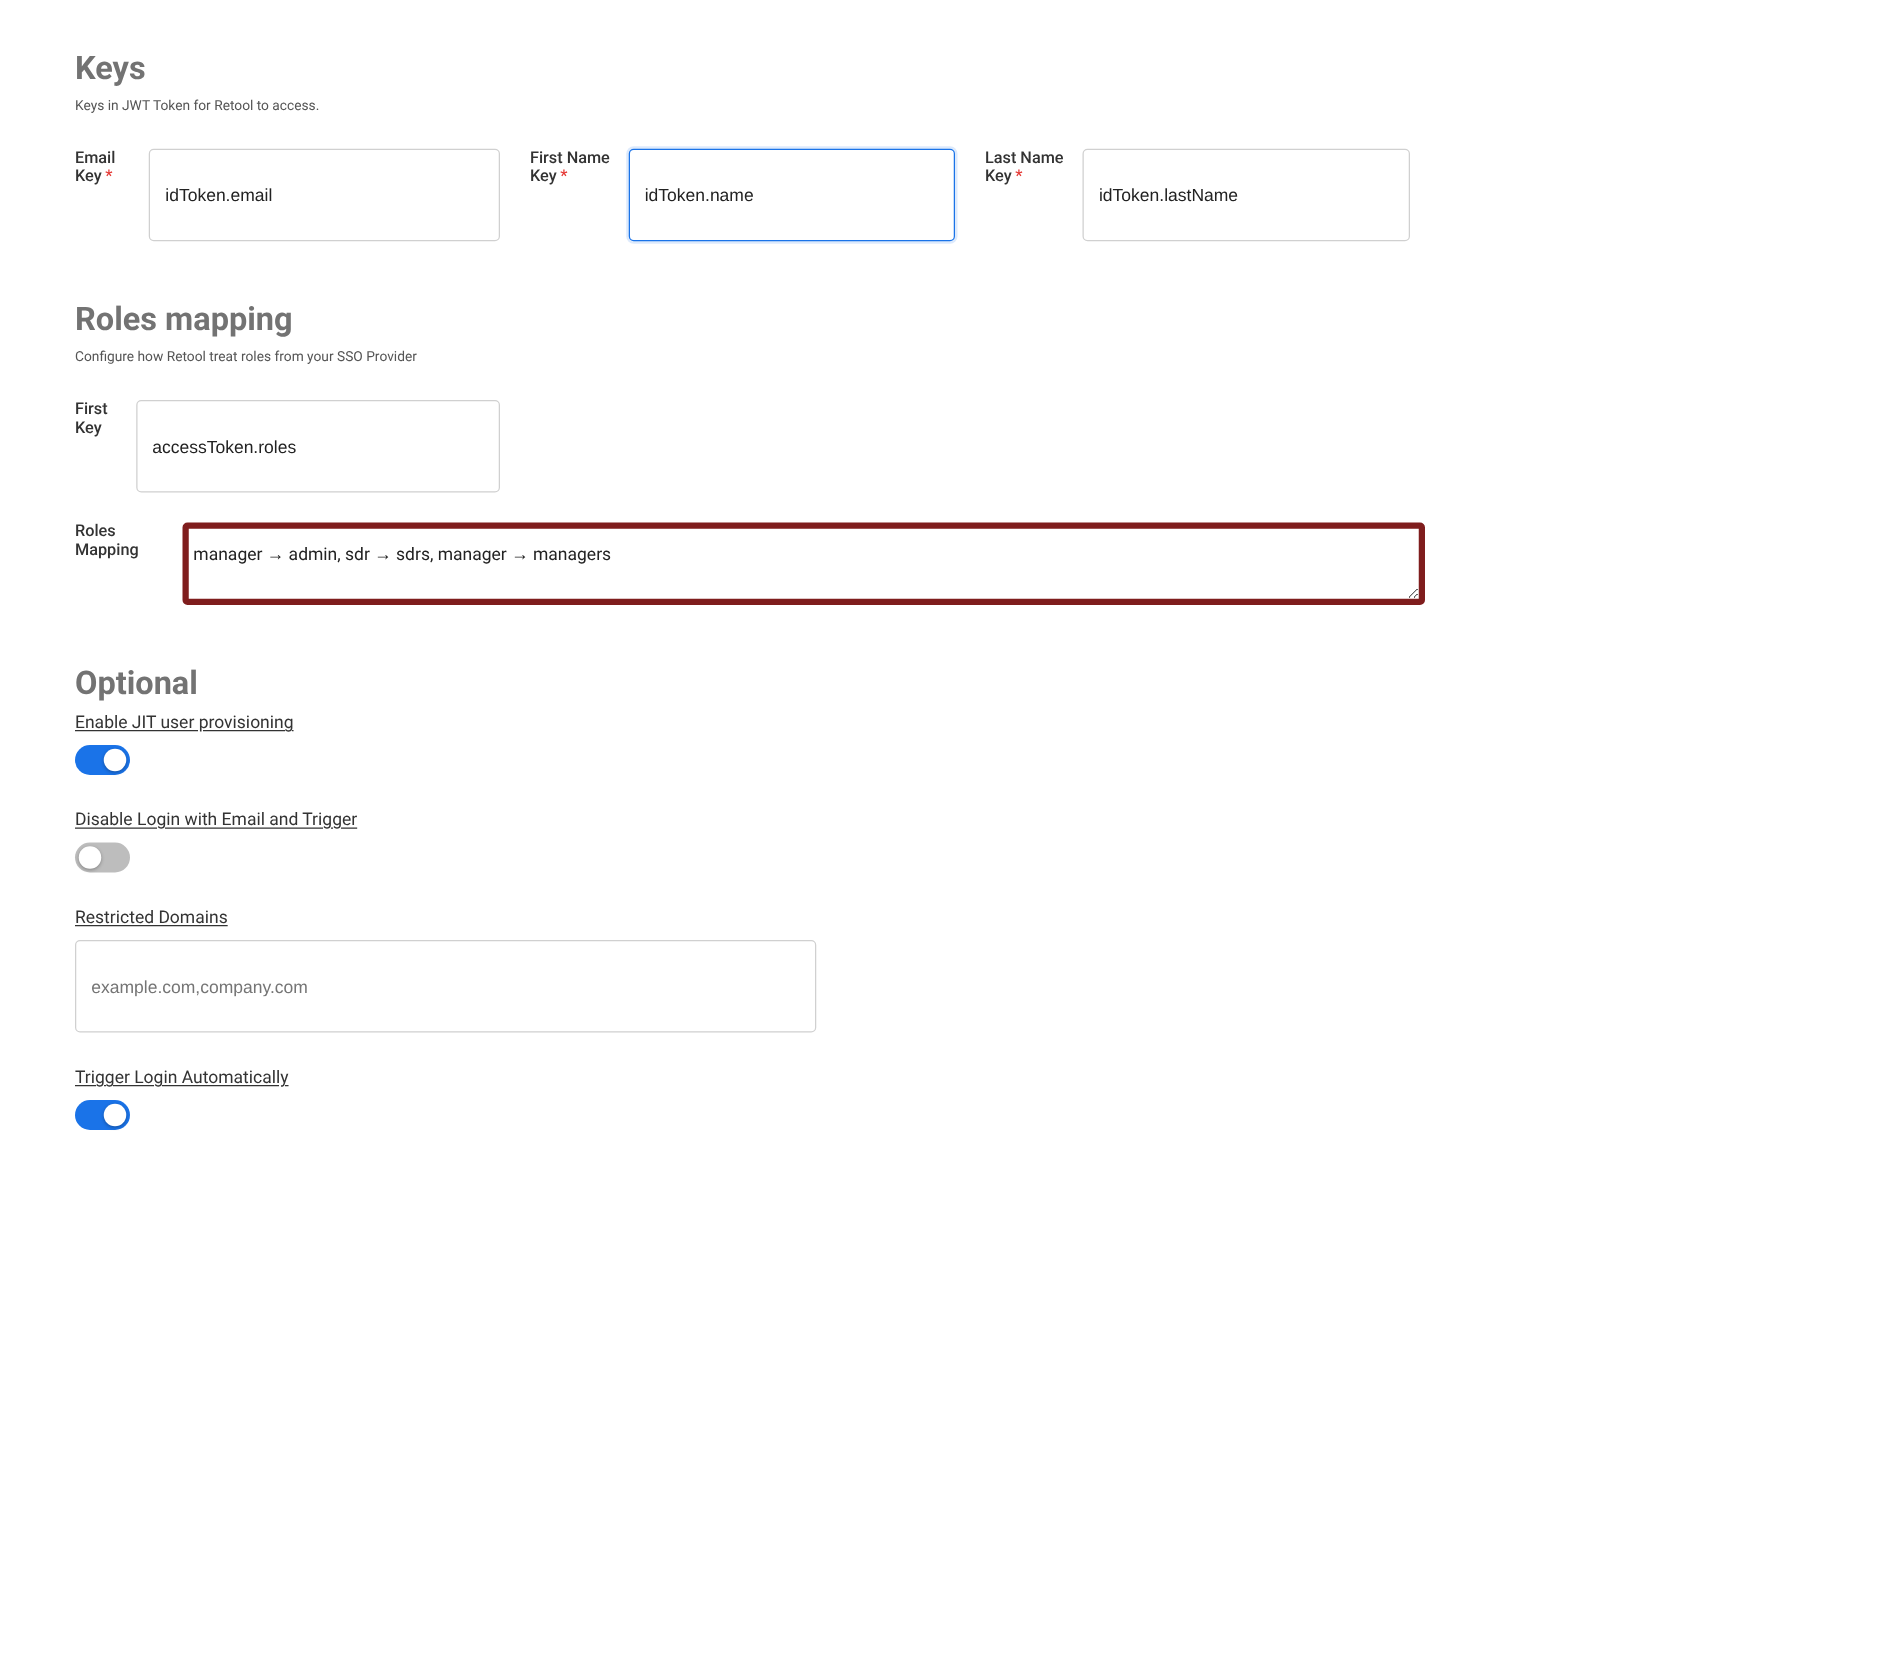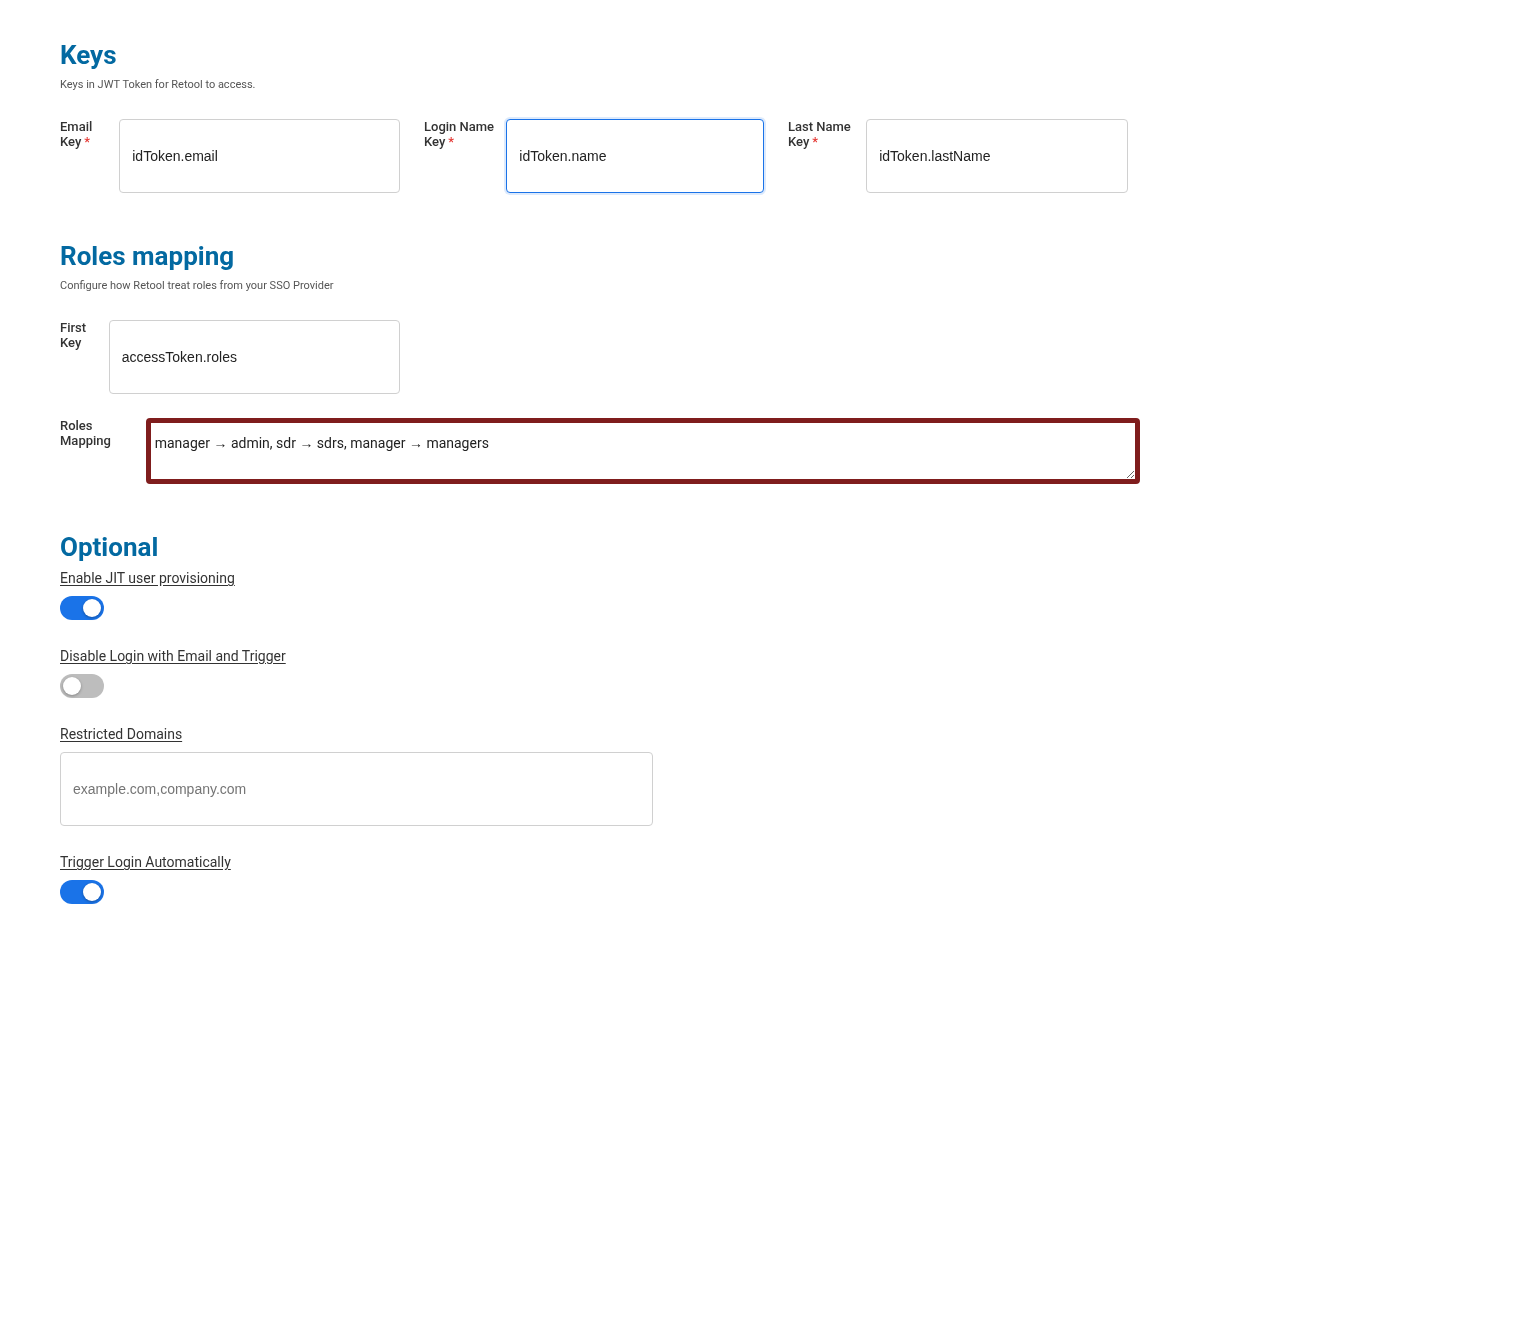--- a/index.html
+++ b/index.html
@@ -16,21 +16,21 @@
       max-width: 1200px;
     }
 
     .section {
       margin-bottom: 48px;
     }
 
     .section-title {
       font-size: 26px;
       font-weight: 700;
-      color: #0369a1;
+      color: #737373;
       margin-bottom: 8px;
     }
 
     .section-description {
       font-size: 11px;
       color: #555;
       margin-bottom: 28px;
     }
 
     .fields-row {
@@ -177,21 +177,21 @@
   <div class="fields-row">
     <div class="field-group">
       <label class="field-label">
         <span>Email Key</span><span class="required">*</span>
       </label>
       <input class="field-input" type="text" value="idToken.email" style="">
     </div>
 
     <div class="field-group">
       <label class="field-label">
-        <span>Login Name Key</span><span class="required">*</span>
+        <span>First Name Key</span><span class="required">*</span>
       </label>
       <input class="field-input active-focus" type="text" value="idToken.name" style="">
     </div>
 
     <div class="field-group">
       <label class="field-label">
         <span>Last Name Key</span><span class="required">*</span>
       </label>
       <input class="field-input" type="text" value="idToken.lastName" style="">
     </div>

